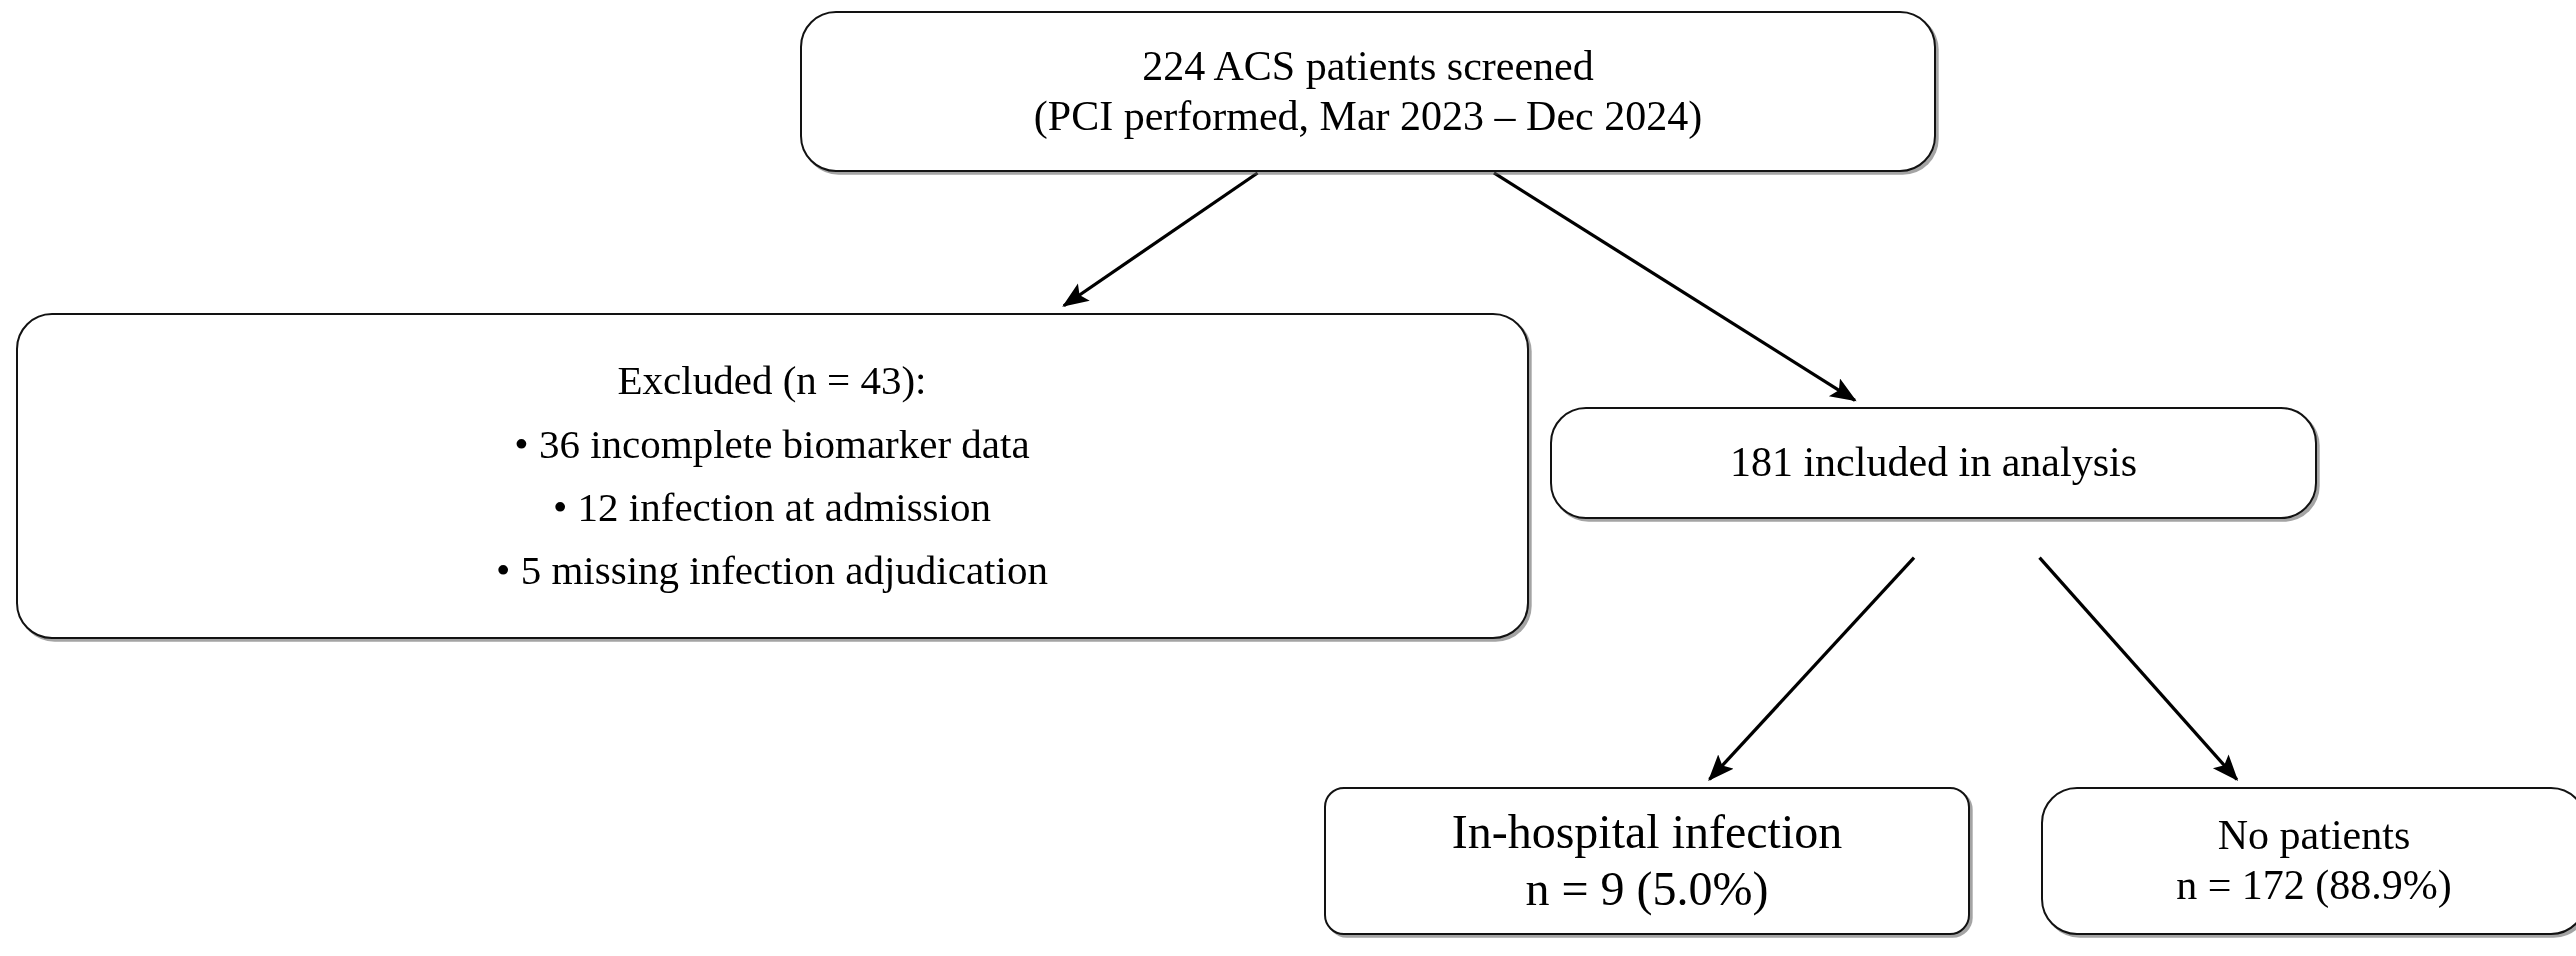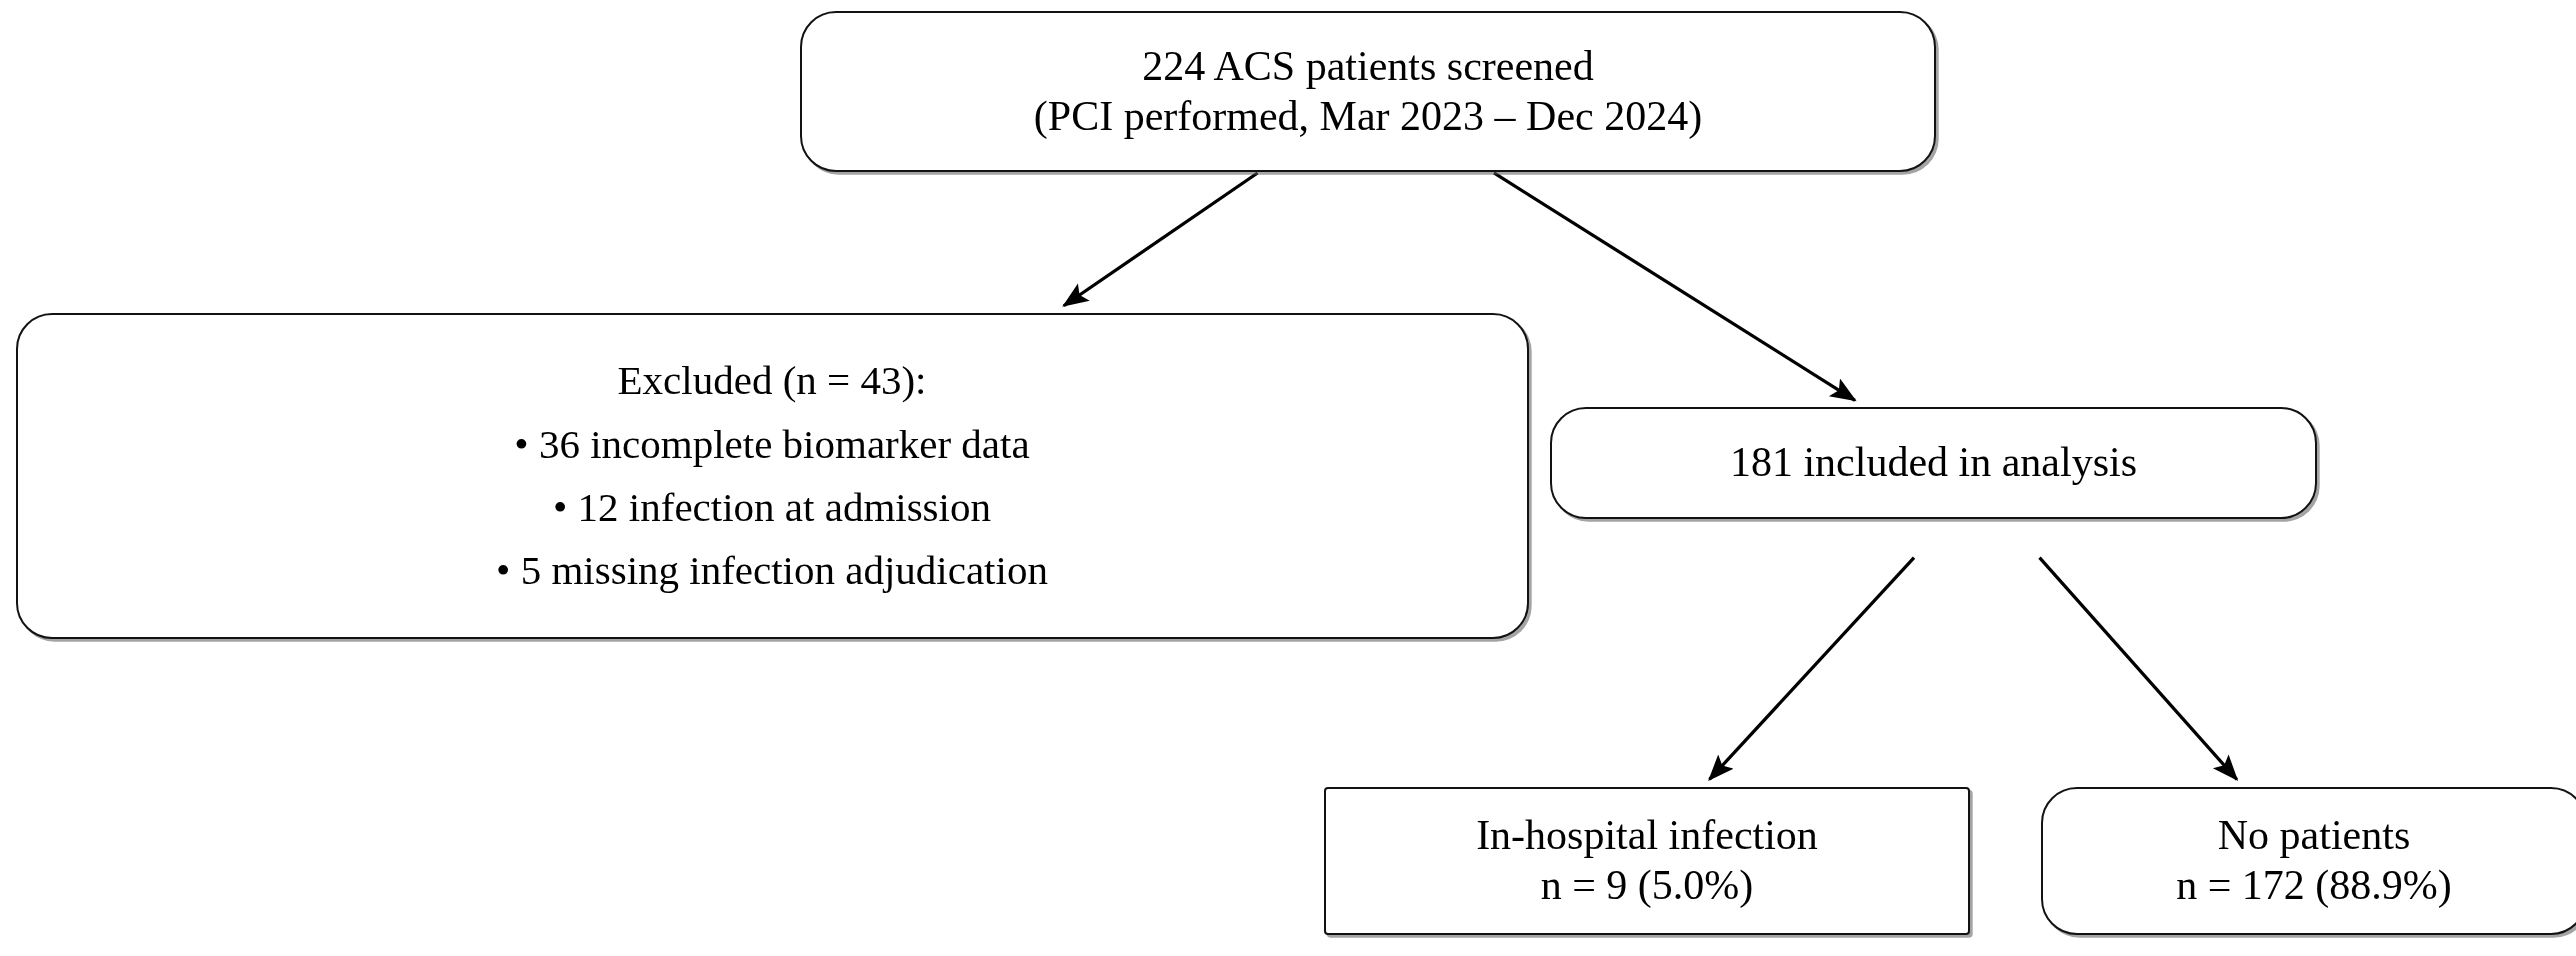--- a/index.html
+++ b/index.html
@@ -84,22 +84,22 @@
     height: 112px;
     font-size: 42px;
     border-radius: 36px;
   }
 
   #node-infection {
     left: 1324px;
     top: 787px;
     width: 646px;
     height: 148px;
-    font-size: 42px;
-    border-radius: 4px;
+    font-size: 48px;
+    border-radius: 20px;
   }
 
   #node-no-infection {
     left: 2041px;
     top: 787px;
     width: 546px;
     height: 148px;
     font-size: 42px;
     border-radius: 36px;
   }

